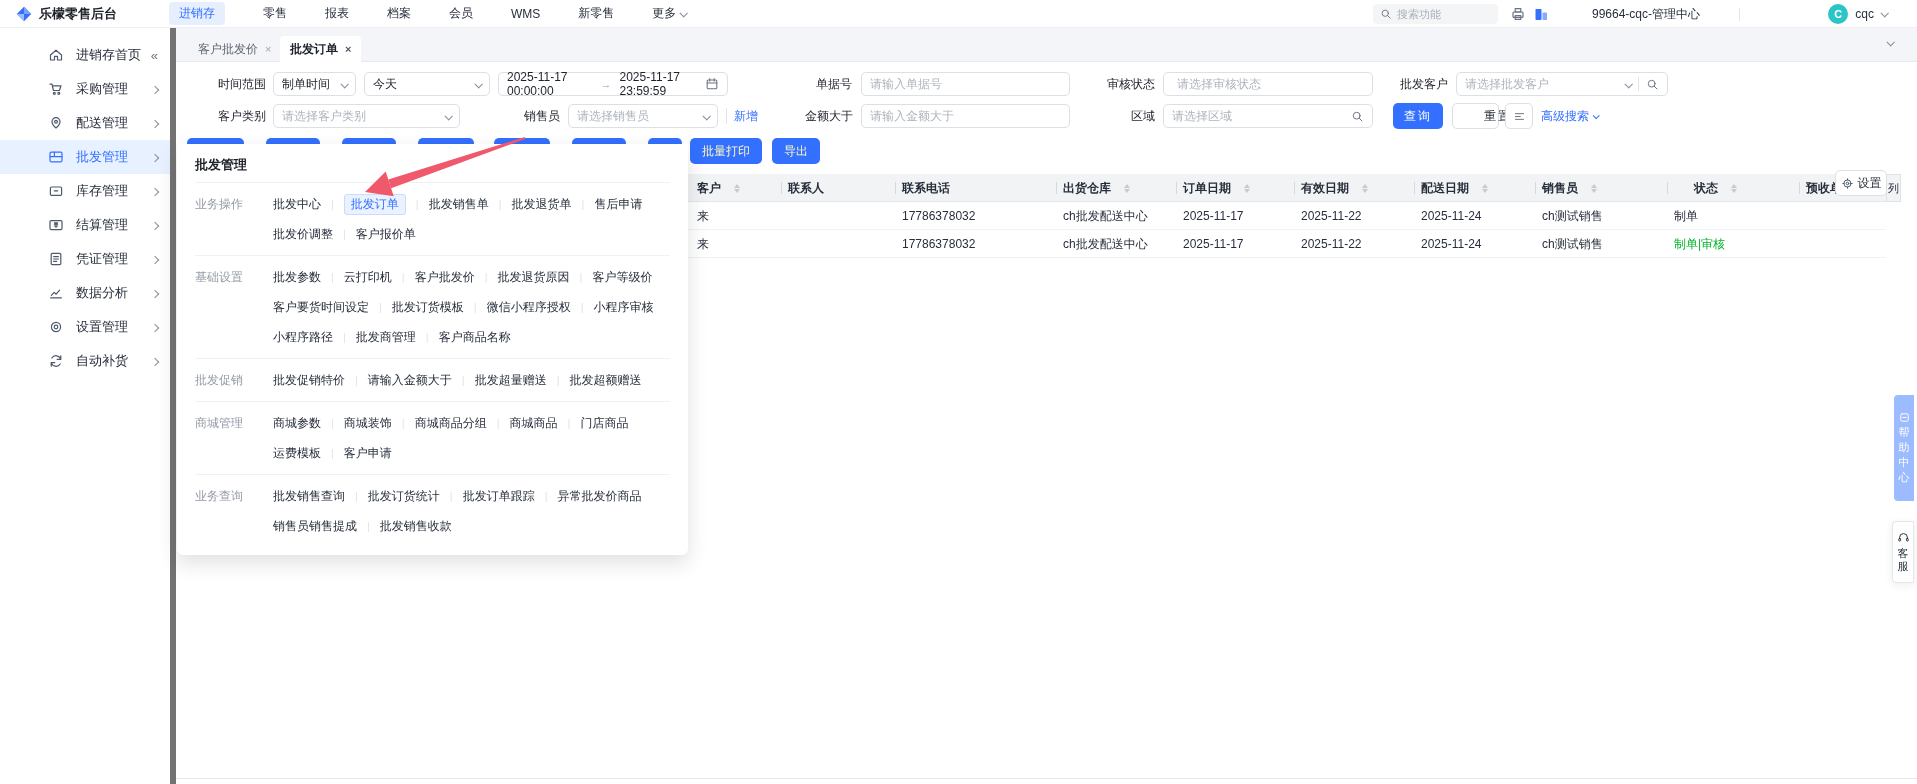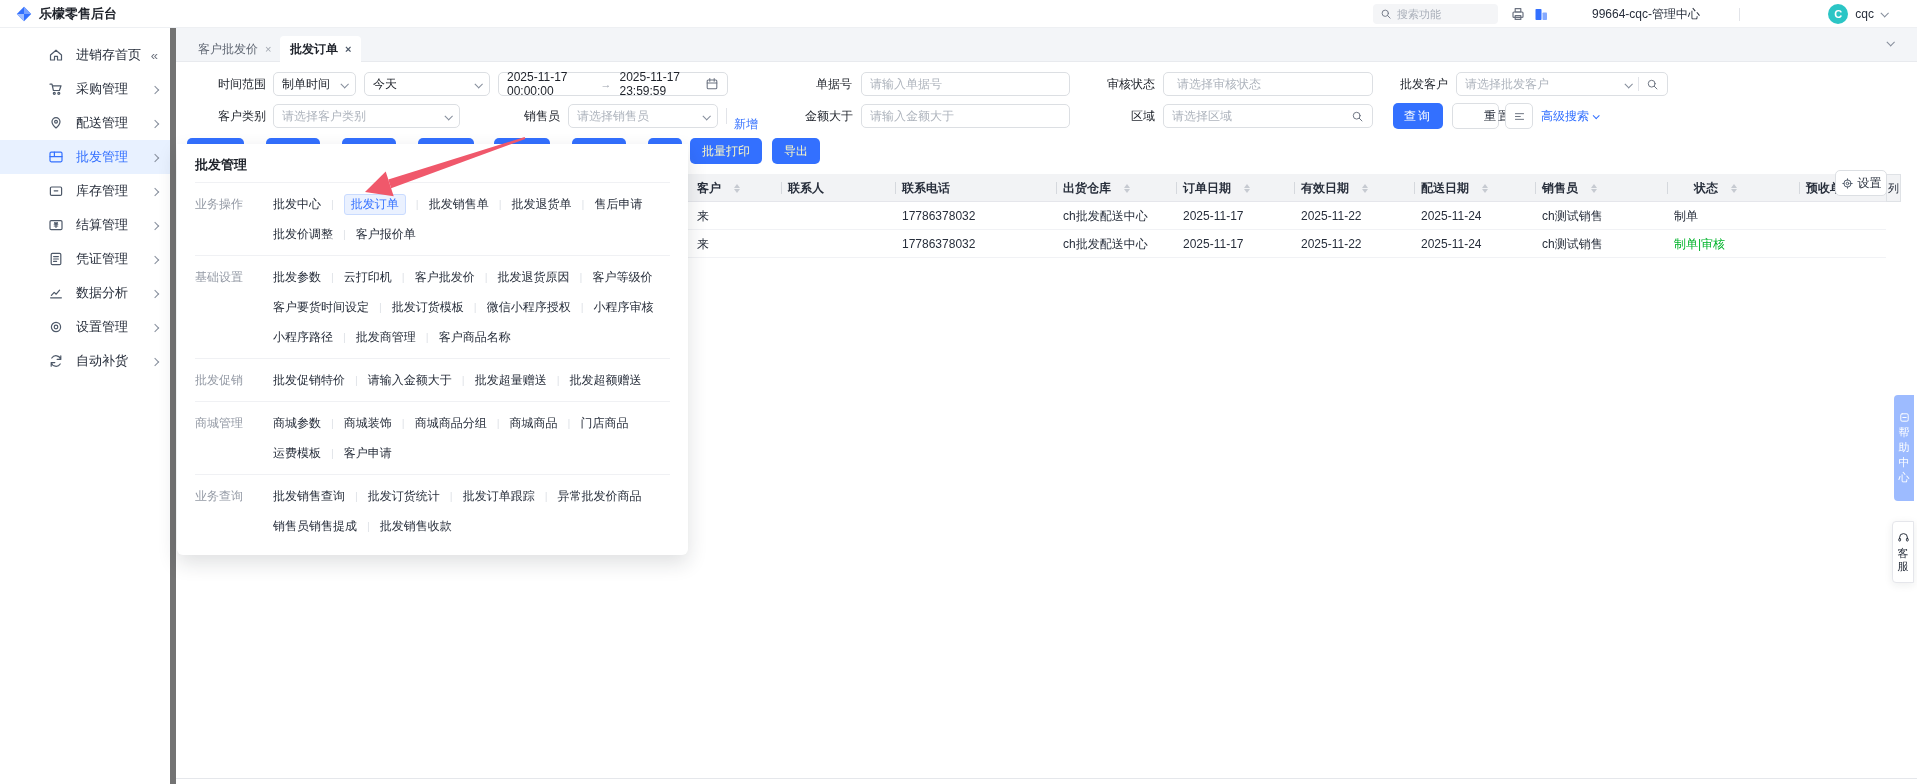--- a/index.html
+++ b/index.html
@@ -83,21 +83,21 @@
   #f1-audit-label{ left:1107px; top:72px; width:48px; }
   #f1-audit      { left:1163px; top:72px; width:210px;padding-left:13px; }
   #f1-cust-label { left:1400px; top:72px; width:48px; }
   #f1-cust       { left:1456px; top:72px; width:212px; }
   
   #f2-cat-label  { left:218px; top:104px; width:48px; }
   #f2-cat        { left:273px; top:104px; width:187px; }
   #f2-sales-label{ left:524px; top:104px; width:36px; }
   #f2-sales      { left:568px; top:104px; width:150px; }
   #f2-vsep       { position:absolute; left:726px; top:108px; width:1px; height:16px; background:#e2e4e9; }
-  #f2-add        { position:absolute; left:734px; top:104px; line-height:24px;margin-top:8px; }
+  #f2-add        { position:absolute; left:734px; top:104px; line-height:24px; }
   #f2-amt-label  { left:805px; top:104px; width:48px; }
   #f2-amt        { left:861px; top:104px; width:209px; }
   #f2-region-label{ left:1119px; top:104px; width:36px; }
   #f2-region     { left:1163px; top:104px; width:210px; }
   .btn { position:absolute; height:26px; border-radius:5px; font-size:12px; display:flex; align-items:center;
          justify-content:center; cursor:pointer; white-space:nowrap; }
   .btn-primary { background:#3370ff; color:#fff; border:none; letter-spacing:2px; }
   .btn-plain { background:#fff; color:#272e3b; border:1px solid #dcdfe3; letter-spacing:2px; }
   #btn-query { left:1393px; top:103px; width:50px; }
   #btn-reset { left:1452px; top:103px; width:44px;padding-left:45px; }
@@ -164,20 +164,47 @@
 
   <header class="topbar">
     <div class="logo">
       <svg width="16" height="16" viewBox="0 0 16 16">
         <polygon points="8,0.8 15.2,8 8,15.2 0.8,8" fill="#3370ff"></polygon>
         <polygon points="8,0.8 15.2,8 8,8" fill="#7aa2ff"></polygon>
         <polygon points="8,15.2 0.8,8 8,8" fill="#9fbcff"></polygon>
       </svg>
       <span class="logo-text">乐檬零售后台</span>
     </div>
+    <nav class="topnav" id="topnav">
+        <div class="nav-item active">
+          <span>进销存</span>
+        </div>
+        <div class="nav-item">
+          <span>零售</span>
+        </div>
+        <div class="nav-item">
+          <span>报表</span>
+        </div>
+        <div class="nav-item">
+          <span>档案</span>
+        </div>
+        <div class="nav-item">
+          <span>会员</span>
+        </div>
+        <div class="nav-item">
+          <span>WMS</span>
+        </div>
+        <div class="nav-item">
+          <span>新零售</span>
+        </div>
+        <div class="nav-item">
+          <span>更多</span>
+          <i class="chev-i"></i>
+        </div>
+      </nav>
     <div class="searchbox">
       <svg class="ico" width="12" height="12" viewBox="0 0 16 16">
         <circle cx="7" cy="7" r="4.2"></circle>
           <path d="M10.2 10.2 13.5 13.5"></path>
         </svg>
       <input placeholder="搜索功能" style="">
     </div>
     <span class="tb-icon" style="right:390px;">
       <svg class="ico" width="16" height="16" viewBox="0 0 16 16">
           <rect x="3" y="6" width="10" height="5.4" rx="1"></rect>

